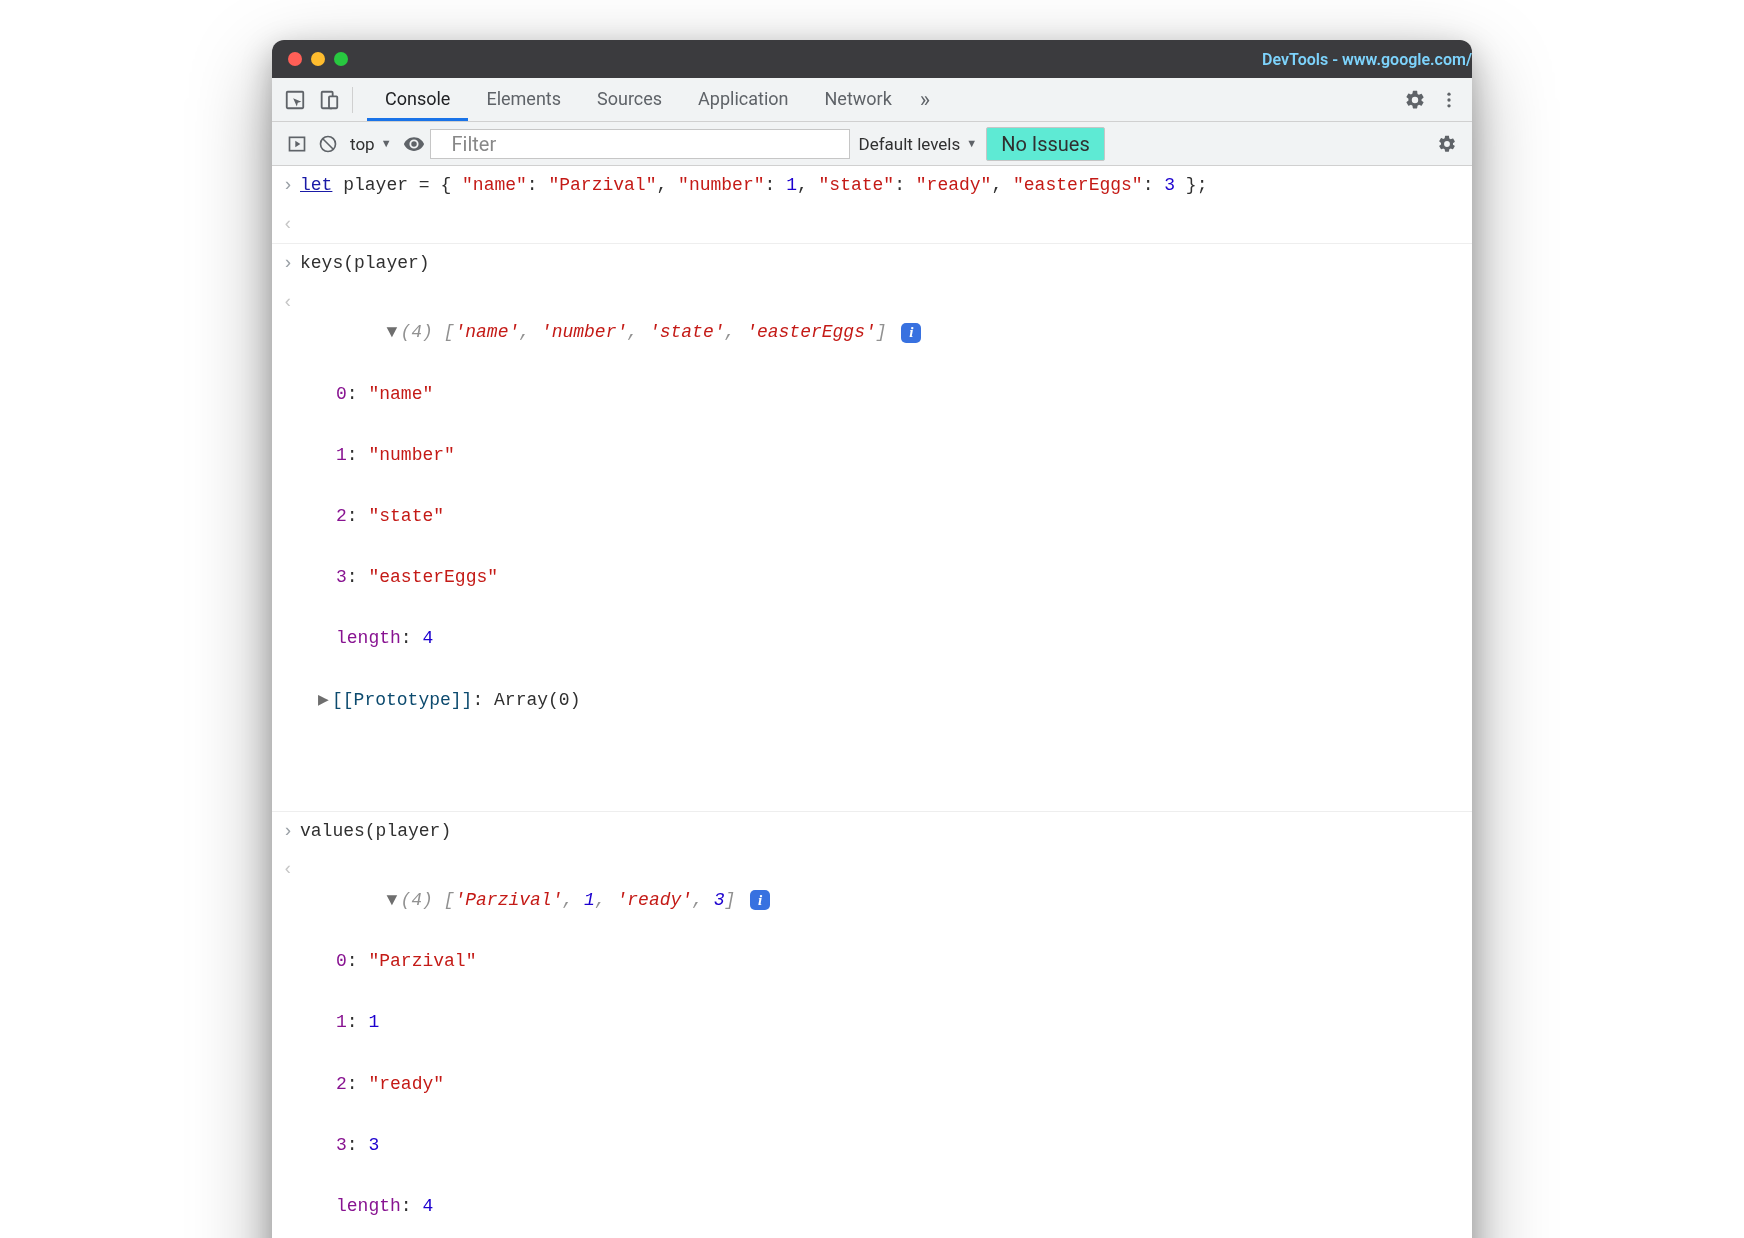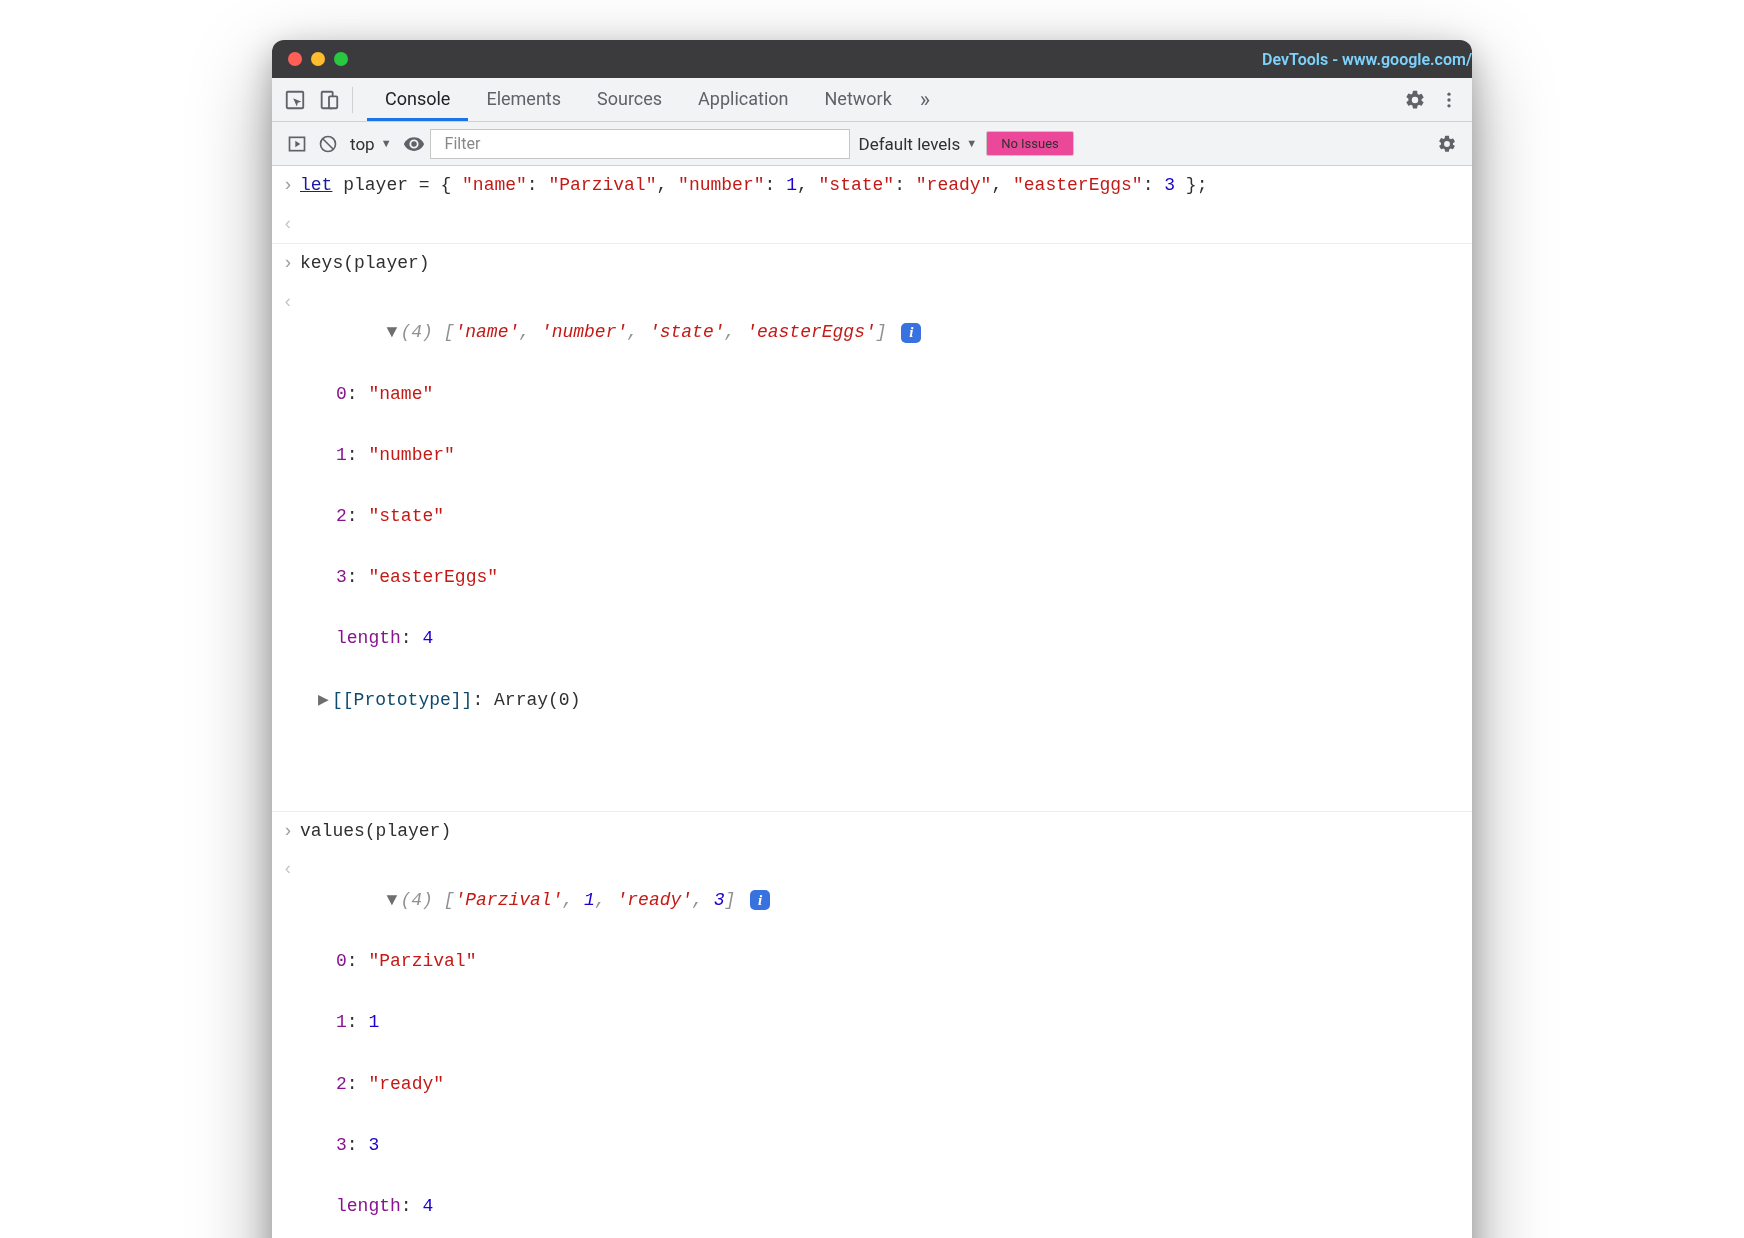--- a/index.html
+++ b/index.html
@@ -66,29 +66,29 @@
     color: #5f6368; cursor: pointer;
   }
   .context {
     display: flex; align-items: center; gap: 6px;
     color: #303030; font-size: 17px; cursor: pointer;
     padding: 0 6px;
   }
   .filter {
     flex: 0 0 420px;
     height: 30px; border: 1px solid #c6c6c6; background: #fff;
-    font-size: 16px; color: #666; padding: 0 14px; display:flex; align-items:center;
+    font-size: 20px; color: #666; padding: 0 21px; display:flex; align-items:center;
   }
   .levels {
     display:flex; align-items:center; gap:6px; color:#303030; font-size:17px; cursor:pointer;
     padding: 0 8px;
   }
   .issues {
-    border: 1px solid #c6c6c6; background:#ec4899; padding: 4px 14px;
-    font-size: 13px; color:#303030; cursor:pointer; border-radius:2px;
+    border: 1px solid #c6c6c6; background:#5eead4; padding: 4px 14px;
+    font-size: 20px; color:#303030; cursor:pointer; border-radius:2px;
   }
   .toolbar .spacer { flex:1; }
   .console {
     font-family: Menlo, Consolas, "Courier New", monospace;
     font-size: 18px; line-height: 1.7;
     color: #303030;
   }
   .row { display:flex; align-items:flex-start; padding: 4px 10px 4px 4px; border-bottom: 1px solid #eee; }
   .row.noborder { border-bottom: none; }
   .gutter { width: 24px; flex:none; text-align:center; color:#9aa0a6; user-select:none; }

